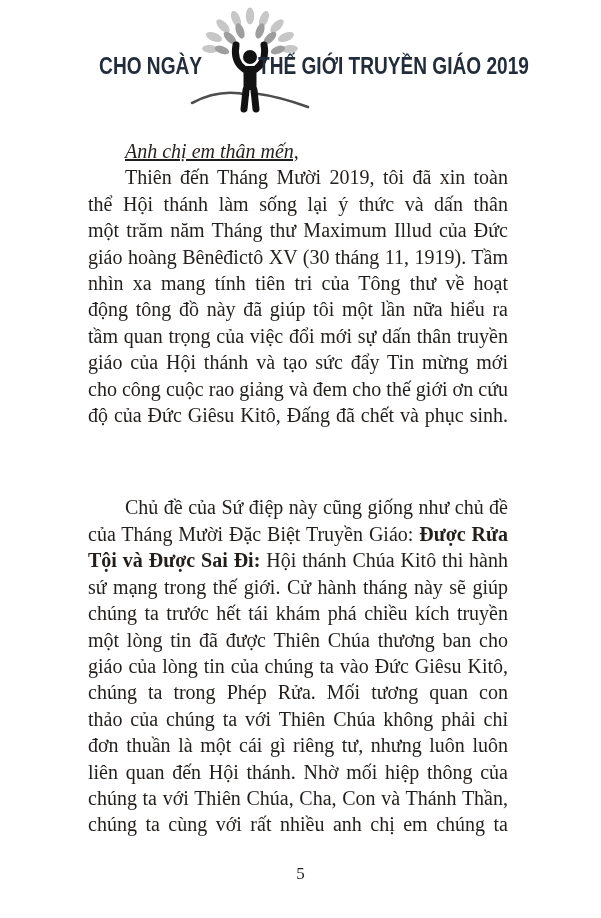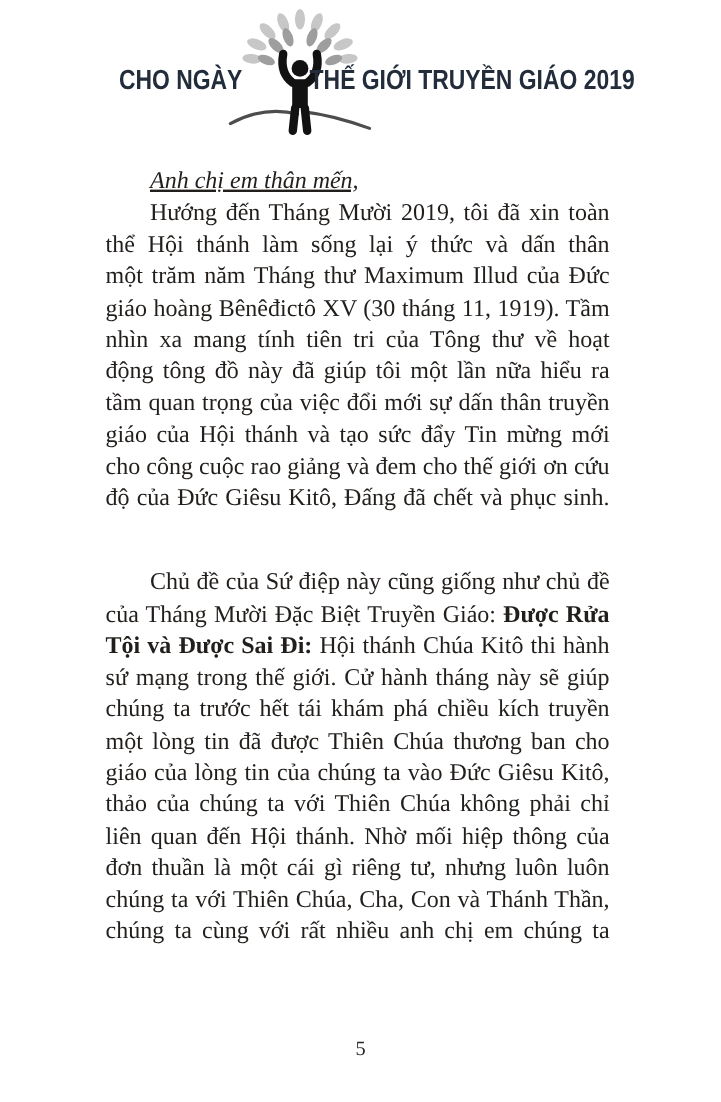--- a/index.html
+++ b/index.html
@@ -29,21 +29,21 @@
   .leaf-light{fill:var(--leaf-light);}
   .leaf-mid{fill:var(--leaf-mid);}
   
   .body-text{
     position:absolute;left:88px;top:138px;width:420px;
     font-size:20px;line-height:26.4px;
   }
   .line{text-align:justify;text-align-last:justify;}
   .first-line{padding-left:37px;}
   .greeting{font-style:italic;padding-left:37px;text-align:left;text-align-last:left;text-decoration:underline;}
-  .paragraph-gap{margin-top:44px;font-family:Liberation Serif, serif;}
+  .paragraph-gap{margin-top:66px;font-family:Liberation Serif, serif;}
   .bold{font-weight:700;}
   
   .page-number{
     position:absolute;left:0;top:862px;width:601px;
     text-align:center;font-size:17px;line-height:24px;color:#2a2623;
   }
 </style>
 </head>
 <body>
 
@@ -85,42 +85,43 @@
       </g>
     </svg>
 
     <div class="header-text header-right">THẾ GIỚI TRUYỀN GIÁO 2019</div>
   </div>
 
   <div class="body-text">
     <div class="line greeting">Anh chị em thân mến,</div>
     <div id="paragraphs">
         <div class="paragraph">
-          <div class="line first-line"><span>Hướng đến Tháng Mười 2019, tôi đã xin toàn</span></div>
+          <div class="line first-line"><span>Thiên đến Tháng Mười 2019, tôi đã xin toàn</span></div>
           <div class="line"><span>thể Hội thánh làm sống lại ý thức và dấn thân</span></div>
           <div class="line"><span>một trăm năm Tháng thư Maximum Illud của Đức</span></div>
           <div class="line"><span>giáo hoàng Bênêđictô XV (30 tháng 11, 1919). Tầm</span></div>
           <div class="line"><span>nhìn xa mang tính tiên tri của Tông thư về hoạt</span></div>
           <div class="line"><span>động tông đồ này đã giúp tôi một lần nữa hiểu ra</span></div>
           <div class="line"><span>tầm quan trọng của việc đổi mới sự dấn thân truyền</span></div>
           <div class="line"><span>giáo của Hội thánh và tạo sức đẩy Tin mừng mới</span></div>
           <div class="line"><span>cho công cuộc rao giảng và đem cho thế giới ơn cứu</span></div>
           <div class="line"><span>độ của Đức Giêsu Kitô, Đấng đã chết và phục sinh.</span></div>
         </div>
         <div class="paragraph paragraph-gap">
           <div class="line first-line"><span>Chủ đề của Sứ điệp này cũng giống như chủ đề</span></div>
           <div class="line"><span>của Tháng Mười Đặc Biệt Truyền Giáo: </span><span class="bold">Được Rửa</span></div>
           <div class="line"><span class="bold">Tội và Được Sai Đi:</span><span> Hội thánh Chúa Kitô thi hành</span></div>
           <div class="line"><span>sứ mạng trong thế giới. Cử hành tháng này sẽ giúp</span></div>
           <div class="line"><span>chúng ta trước hết tái khám phá chiều kích truyền</span></div>
           <div class="line"><span>một lòng tin đã được Thiên Chúa thương ban cho</span></div>
           <div class="line"><span>giáo của lòng tin của chúng ta vào Đức Giêsu Kitô,</span></div>
+          <div class="line"><span>chúng ta trong Phép Rửa. Mối tương quan con</span></div>
           <div class="line"><span>thảo của chúng ta với Thiên Chúa không phải chỉ</span></div>
+          <div class="line"><span>đơn thuần là một cái gì riêng tư, nhưng luôn luôn</span></div>
           <div class="line"><span>liên quan đến Hội thánh. Nhờ mối hiệp thông của</span></div>
-          <div class="line"><span>đơn thuần là một cái gì riêng tư, nhưng luôn luôn</span></div>
           <div class="line"><span>chúng ta với Thiên Chúa, Cha, Con và Thánh Thần,</span></div>
           <div class="line"><span>chúng ta cùng với rất nhiều anh chị em chúng ta</span></div>
         </div>
       </div>
   </div>
 
   <div class="page-number">5</div>
 
 </div>
 

